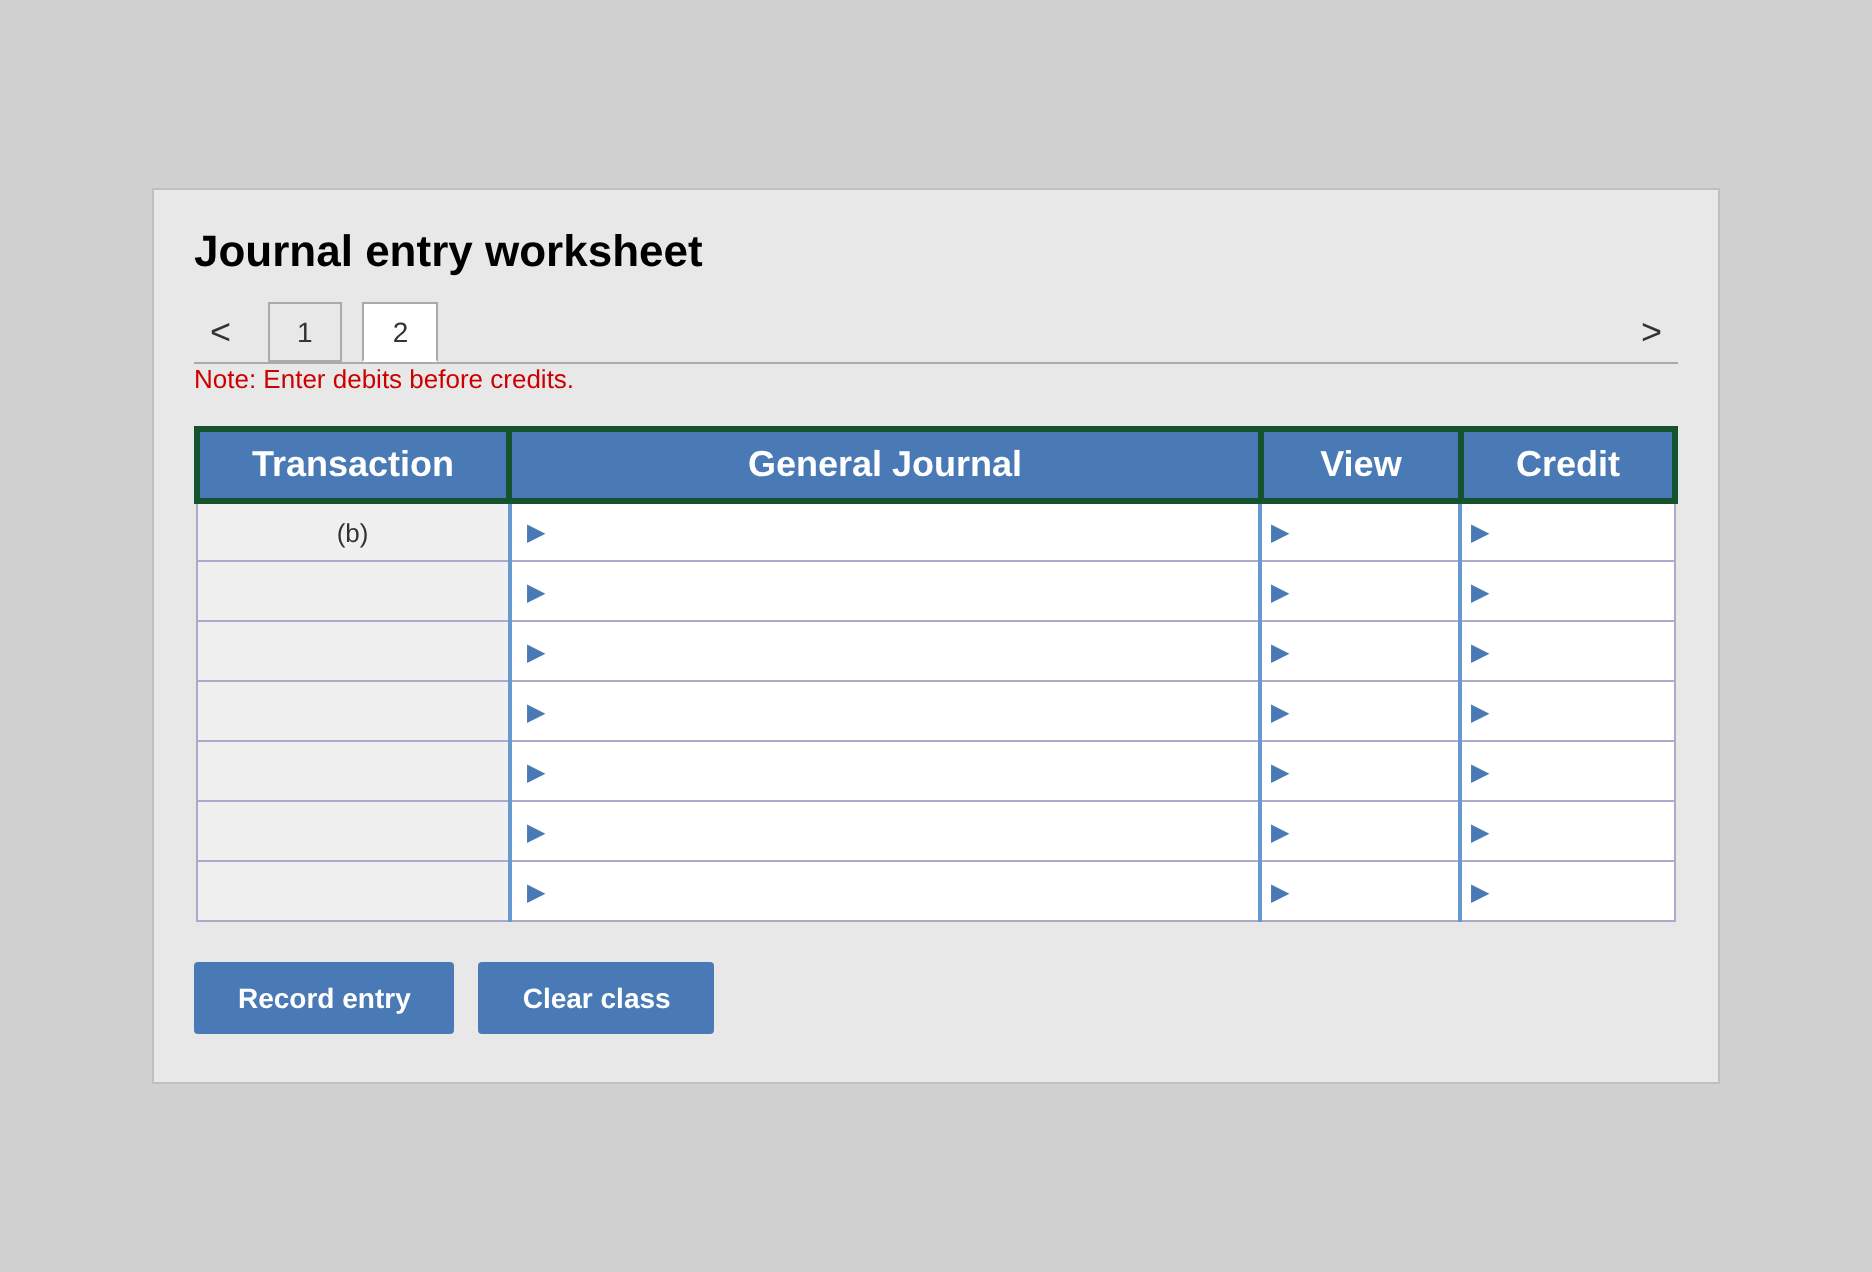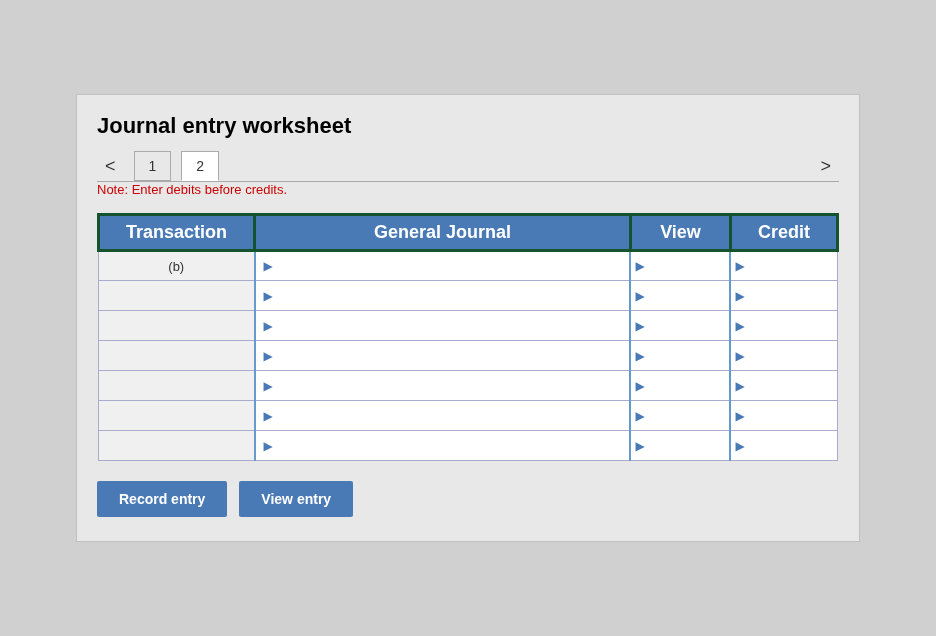--- a/index.html
+++ b/index.html
@@ -340,15 +340,15 @@
               <span class="cell-arrow">▶</span>
               <input class="table-input" type="text" style="">
             </div>
           </td>
         </tr>
       </tbody>
   </table>
 
   <div class="btn-row">
     <button class="btn-primary">Record entry</button>
-    <button class="btn-primary">View entry</button>
+    <button class="btn-primary">Clear class</button>
   </div>
 </div>
 
 </body></html>

